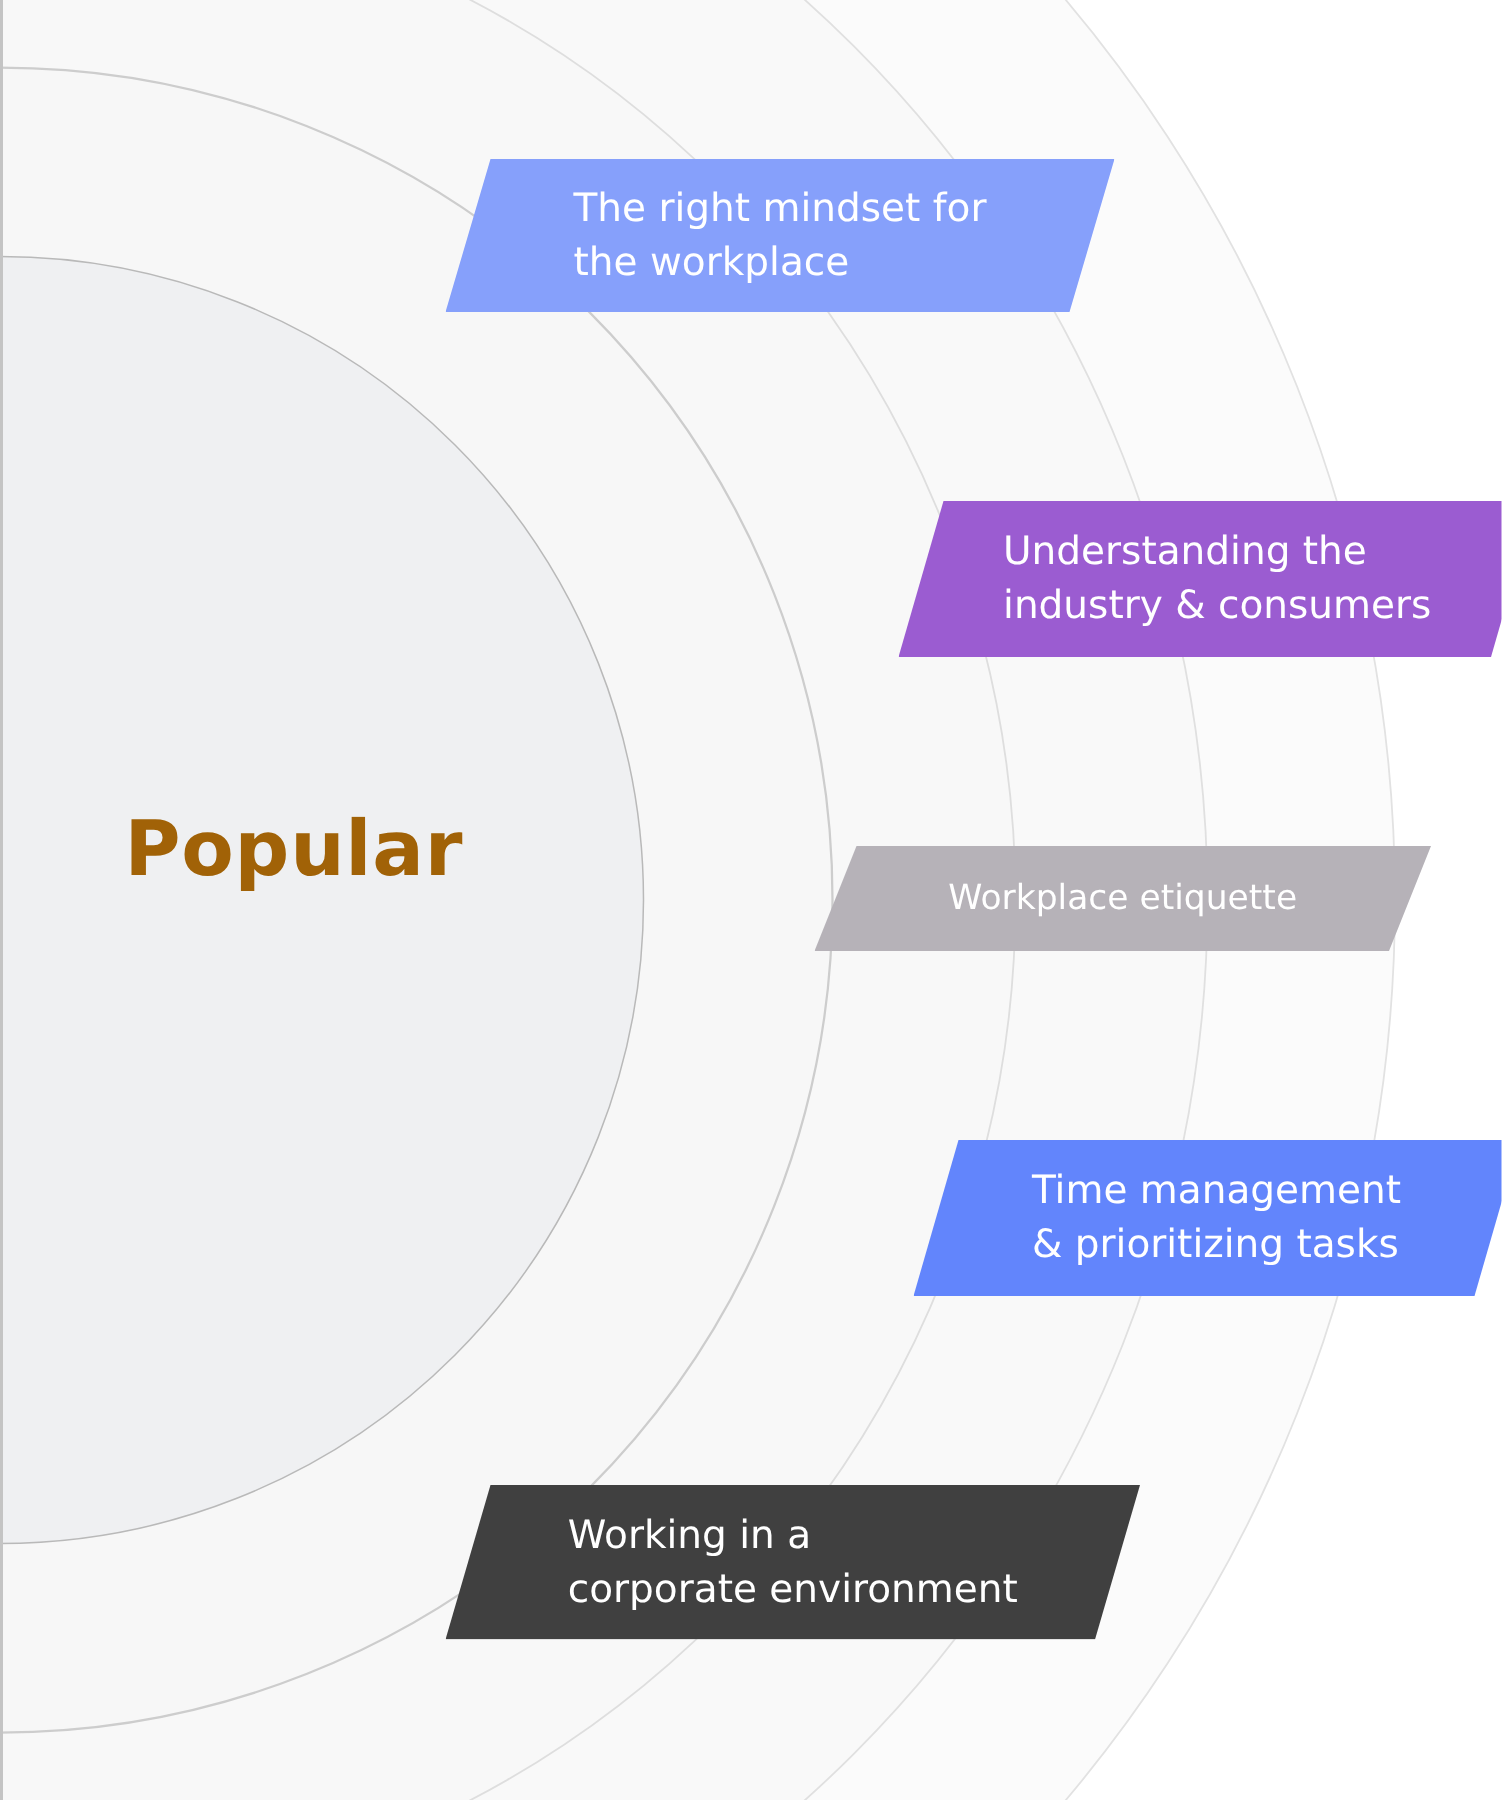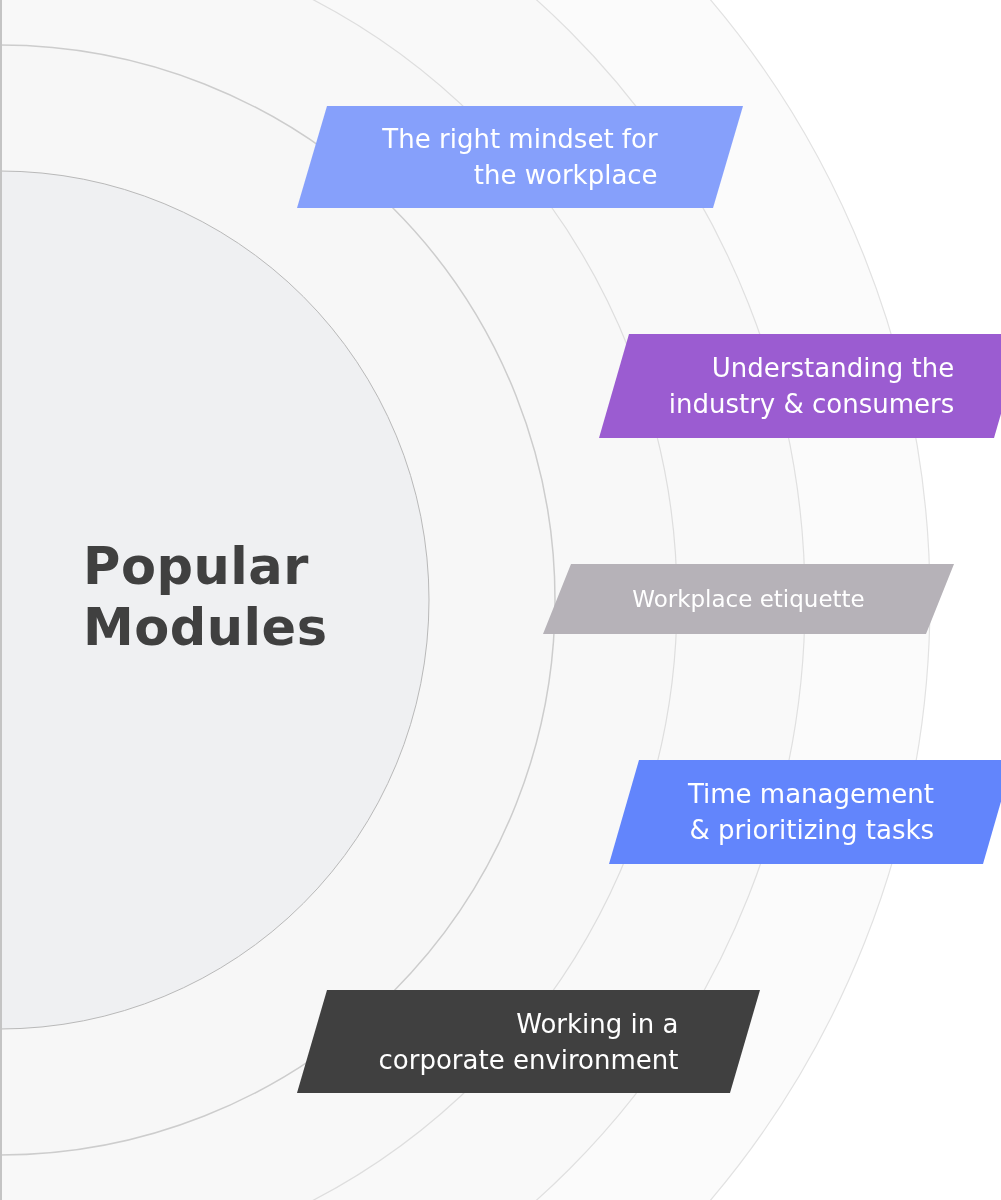--- a/index.html
+++ b/index.html
@@ -17,21 +17,21 @@
     }
     .title {
       position: absolute; left: 83px; top: 536px;
       font-family: "DejaVu Sans", sans-serif;
       font-weight: bold; font-size: 51px; line-height: 61px;
       color: #000000; letter-spacing: 0.5px;
     }
     .title span { display: block; }
     .tag {
       position: absolute; display: flex; align-items: center; justify-content: center;
-      text-align: right; color: #ffffff;
+      text-align: left; color: #ffffff;
       font-family: "DejaVu Sans", sans-serif;
       font-size: 26px; line-height: 36px; font-weight: normal;
       clip-path: polygon(var(--sk) 0, 100% 0, calc(100% - var(--sk)) 100%, 0 100%);
     }
     .tag .lbl { white-space: pre-line; padding: 0 10px; }
     .tag-1 { left: 297px; top: 106px; width: 446px; height: 102px; --sk: 30px; background: #86a0fb; }
     .tag-2 { left: 599px; top: 334px; width: 425px; height: 104px; --sk: 30px; background: #9b5cd1; }
     .tag-3 { left: 543px; top: 564px; width: 411px; height: 70px; --sk: 28px; background: #b6b2b8; font-size: 23px; }
     .tag-4 { left: 609px; top: 760px; width: 404px; height: 104px; --sk: 30px; background: #6285fc; }
     .tag-5 { left: 297px; top: 990px; width: 463px; height: 103px; --sk: 30px; background: #00a062; }
@@ -44,23 +44,22 @@
     <rect x="0" y="0" width="1001" height="1200" fill="#ffffff"></rect>
     <circle cx="0" cy="600" r="930" fill="#fbfbfb" stroke="#e2e2e2" stroke-width="1.2"></circle>
     <circle cx="0" cy="600" r="805" fill="#f9f9f9" stroke="#e0e0e0" stroke-width="1.2"></circle>
     <circle cx="0" cy="600" r="677" fill="#f8f8f8" stroke="#dedede" stroke-width="1.2"></circle>
     <circle cx="0" cy="600" r="555" fill="#f7f7f7" stroke="#cdcdcd" stroke-width="1.5"></circle>
     <circle cx="0" cy="600" r="429" fill="#eff0f2" stroke="#b9b9b9" stroke-width="1"></circle>
   </svg>
 
   <div class="left-edge"></div>
 
-  <div class="title" style="color: #404040;">
+  <div class="title" style="color: #a16207;">
     <span>Popular</span>
-    <span>Modules</span>
   </div>
 
   <div class="tag tag-1" style="background: rgb(134, 160, 251);">
     <span class="lbl">The right mindset for
 the workplace</span>
   </div>
   <div class="tag tag-2" style="background: rgb(155, 92, 209);">
     <span class="lbl">Understanding the
 industry &amp; consumers</span>
   </div>

